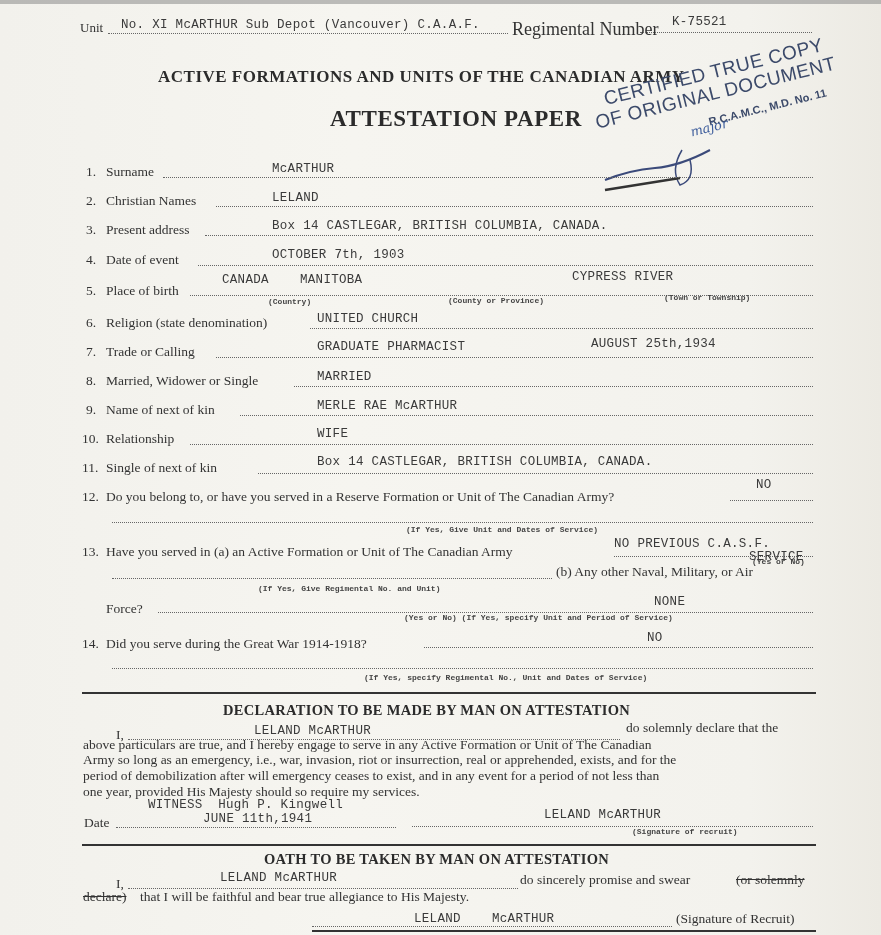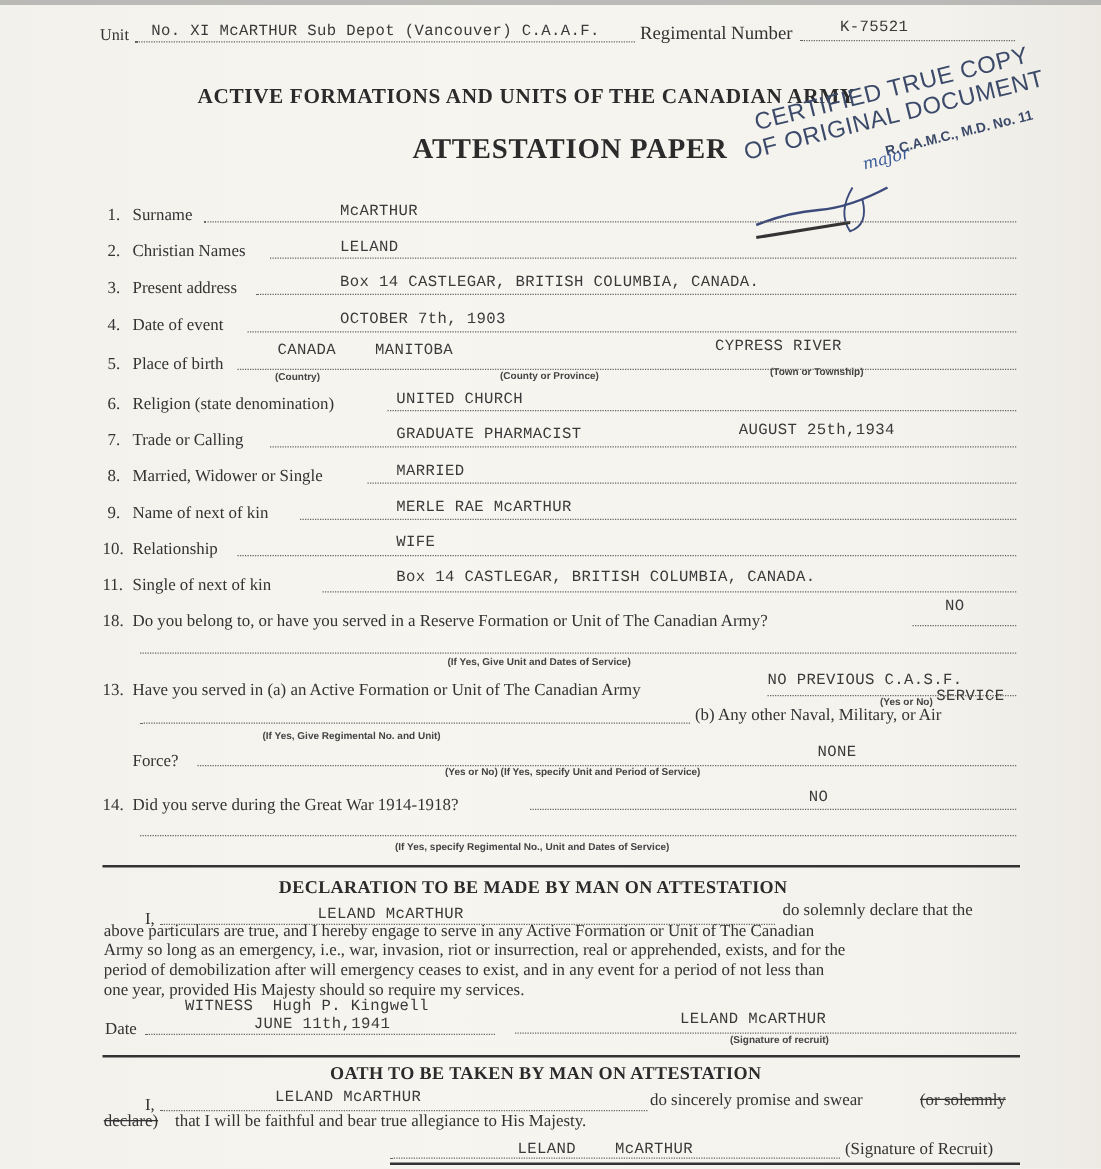--- a/index.html
+++ b/index.html
@@ -10,42 +10,42 @@
     color:#2a2a2a;
   }
   .paper {
     position:absolute; left:0; top:0; width:881px; height:935px;
     background:linear-gradient(90deg,#f2f1ec 0%,#f6f5f0 40%,#f3f2ed 85%,#eceae3 100%);
   }
   .topshade { position:absolute; left:0; top:0; width:881px; height:4px; background:#8a8a8a; opacity:.55; }
   .abs { position:absolute; white-space:nowrap; }
   .lbl { font-family:"Liberation Serif","DejaVu Serif",serif; font-size:13.5px; color:#333; }
   .tw { font-family:"Liberation Mono","DejaVu Sans Mono",monospace; font-size:12.5px; color:#3a3a3a; letter-spacing:.3px; }
-  .cap { font-family:Liberation Sans, sans-serif; font-size:8px; color:#444; font-weight:bold; }
+  .cap { font-family:Liberation Mono, monospace; font-size:8px; color:#444; font-weight:bold;margin-left:48px; }
   .dots { position:absolute; height:0; border-bottom:1.4px dotted #666; }
   .h1 { font-family:"Liberation Serif",serif; font-weight:bold; font-size:17px; letter-spacing:.5px; color:#2b2b2b; }
   .h2 { font-family:"Liberation Serif",serif; font-weight:bold; font-size:23px; letter-spacing:.6px; color:#2b2b2b; }
   .h3 { font-family:"Liberation Serif",serif; font-weight:bold; font-size:14.5px; letter-spacing:.3px; color:#2b2b2b; }
   .rule { position:absolute; height:2px; background:#333; }
   .para { font-family:"Liberation Serif",serif; font-size:13.5px; color:#333; line-height:16px; }
   .stamp { position:absolute; left:588px; top:92px; transform:rotate(-14deg); transform-origin:left top; color:#3c4a6a; font-family:"Liberation Sans","DejaVu Sans",sans-serif; }
   .stamp .l1, .stamp .l2 { font-size:19px; letter-spacing:.5px; line-height:21px; }
   .stamp .l3 { font-size:11px; font-weight:bold; margin-left:110px; margin-top:10px; }
   .sig { position:absolute; left:690px; top:120px; transform:rotate(-14deg); font-family:"DejaVu Serif",serif; font-style:italic; color:#3a5a9a; font-size:13px; }
 </style>
 </head>
 <body>
 
 <div class="paper"></div>
 <div class="topshade"></div>
 
 <span class="abs lbl" style="left:80px;top:20px;font-size:13px;">Unit</span>
 <div class="dots" style="left:108px;top:33px;width:400px;"></div>
 <span class="abs tw" style="left:121px;top:18px;">No. XI McARTHUR Sub Depot (Vancouver) C.A.A.F.</span>
-<span class="abs lbl" style="left:512px;top:19px;font-size:15px;">Regimental Number</span>
+<span class="abs lbl" style="left:512px;top:19px;font-size:18px;">Regimental Number</span>
 <div class="dots" style="left:640px;top:32px;width:172px;"></div>
 <span class="abs tw" style="left:672px;top:15px;">K-75521</span>
 
 <span class="abs h1" style="left:158px;top:67px;">ACTIVE FORMATIONS AND UNITS OF THE CANADIAN ARMY</span>
 <span class="abs h2" style="left:330px;top:106px;">ATTESTATION PAPER</span>
 
 <div class="stamp">
   <div class="l1" style="margin-left:14px;">CERTIFIED TRUE COPY</div>
   <div class="l2">OF ORIGINAL DOCUMENT</div>
   <div class="l3">R.C.A.M.C., M.D. No. 11</div>
@@ -111,21 +111,21 @@
 <span class="abs lbl" style="left:82px;top:431px;">10.</span>
 <span class="abs lbl" style="left:106px;top:431px;">Relationship</span>
 <div class="dots" style="left:190px;top:444px;width:623px;"></div>
 <span class="abs tw" style="left:317px;top:427px;">WIFE</span>
 
 <span class="abs lbl" style="left:82px;top:460px;">11.</span>
 <span class="abs lbl" style="left:106px;top:460px;">Single of next of kin</span>
 <div class="dots" style="left:258px;top:473px;width:555px;"></div>
 <span class="abs tw" style="left:317px;top:455px;">Box 14 CASTLEGAR, BRITISH COLUMBIA, CANADA.</span>
 
-<span class="abs lbl" style="left:82px;top:489px;">18.</span>
+<span class="abs lbl" style="left:82px;top:489px;">12.</span>
 <span class="abs lbl" style="left:106px;top:489px;">Do you belong to, or have you served in a Reserve Formation or Unit of The Canadian Army?</span>
 <div class="dots" style="left:730px;top:500px;width:83px;"></div>
 <span class="abs tw" style="left:756px;top:478px;">NO</span>
 <div class="dots" style="left:112px;top:522px;width:701px;"></div>
 <span class="abs cap" style="left:358px;top:525px;">(If Yes, Give Unit and Dates of Service)</span>
 
 <span class="abs lbl" style="left:82px;top:544px;">13.</span>
 <span class="abs lbl" style="left:106px;top:544px;">Have you served in (a) an Active Formation or Unit of The Canadian Army</span>
 <div class="dots" style="left:614px;top:556px;width:199px;"></div>
 <span class="abs tw" style="left:614px;top:537px;">NO PREVIOUS C.A.S.F.</span>

